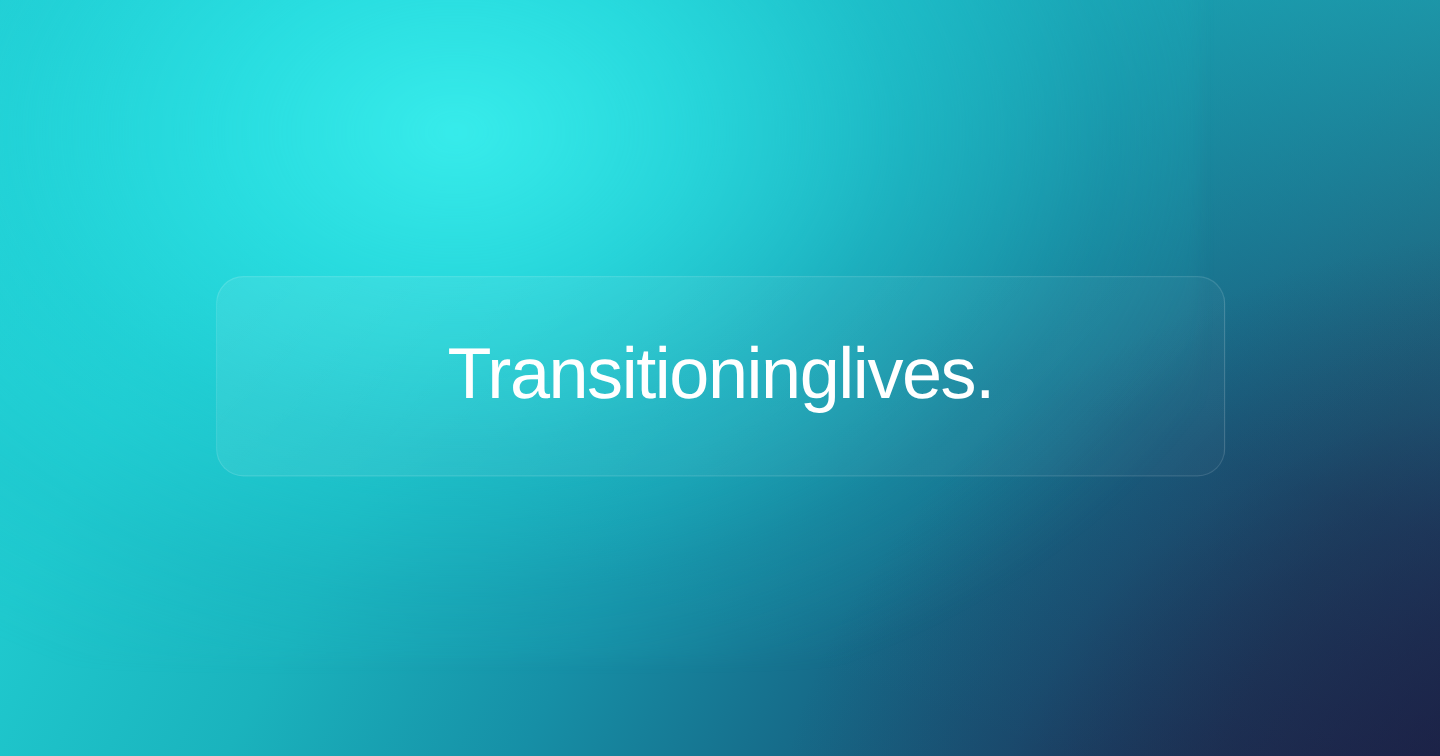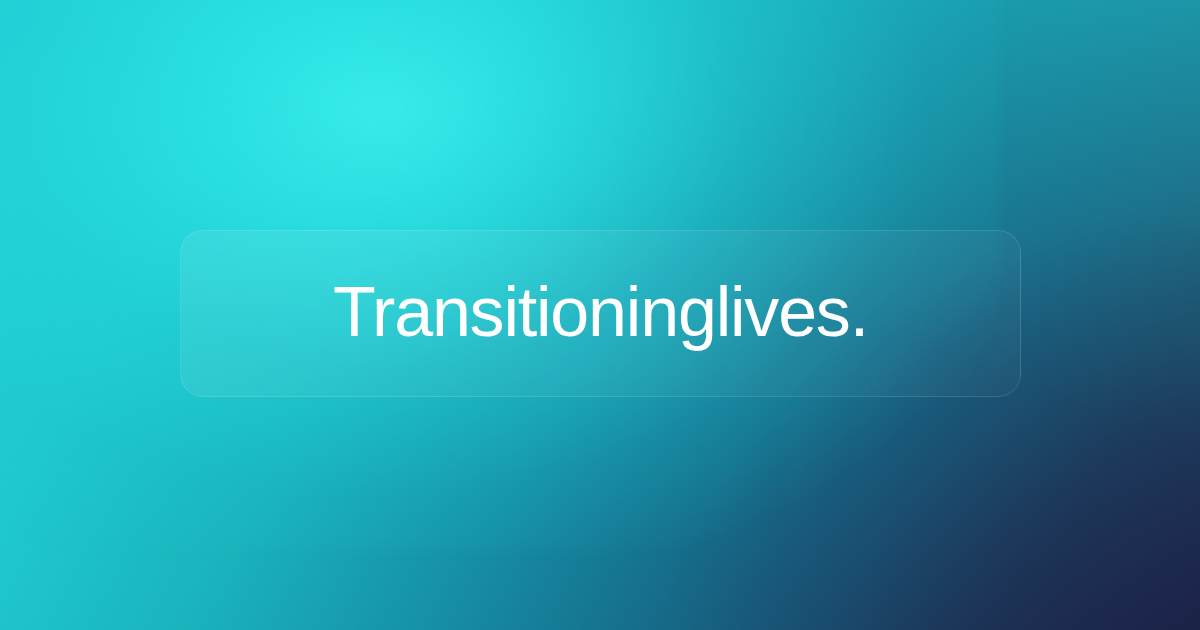--- a/index.html
+++ b/index.html
@@ -91,21 +91,21 @@
         rgba(255, 255, 255, 0.050) 45%,
         rgba(255, 255, 255, 0.028) 100%);
     border: 1px solid rgba(255, 255, 255, 0.115);
     display: flex;
     align-items: center;
     justify-content: center;
   }
 
   .card-title {
     font-family: "Liberation Sans", sans-serif;
-    font-size: 70px;
+    font-size: 60px;
     font-weight: 400;
     line-height: 1;
     letter-spacing: -1.2px;
     color: #ffffff;
     white-space: nowrap;
     text-align: center;
     margin: 0;
     padding: 0 0 4px 0;
     user-select: none;
   }

